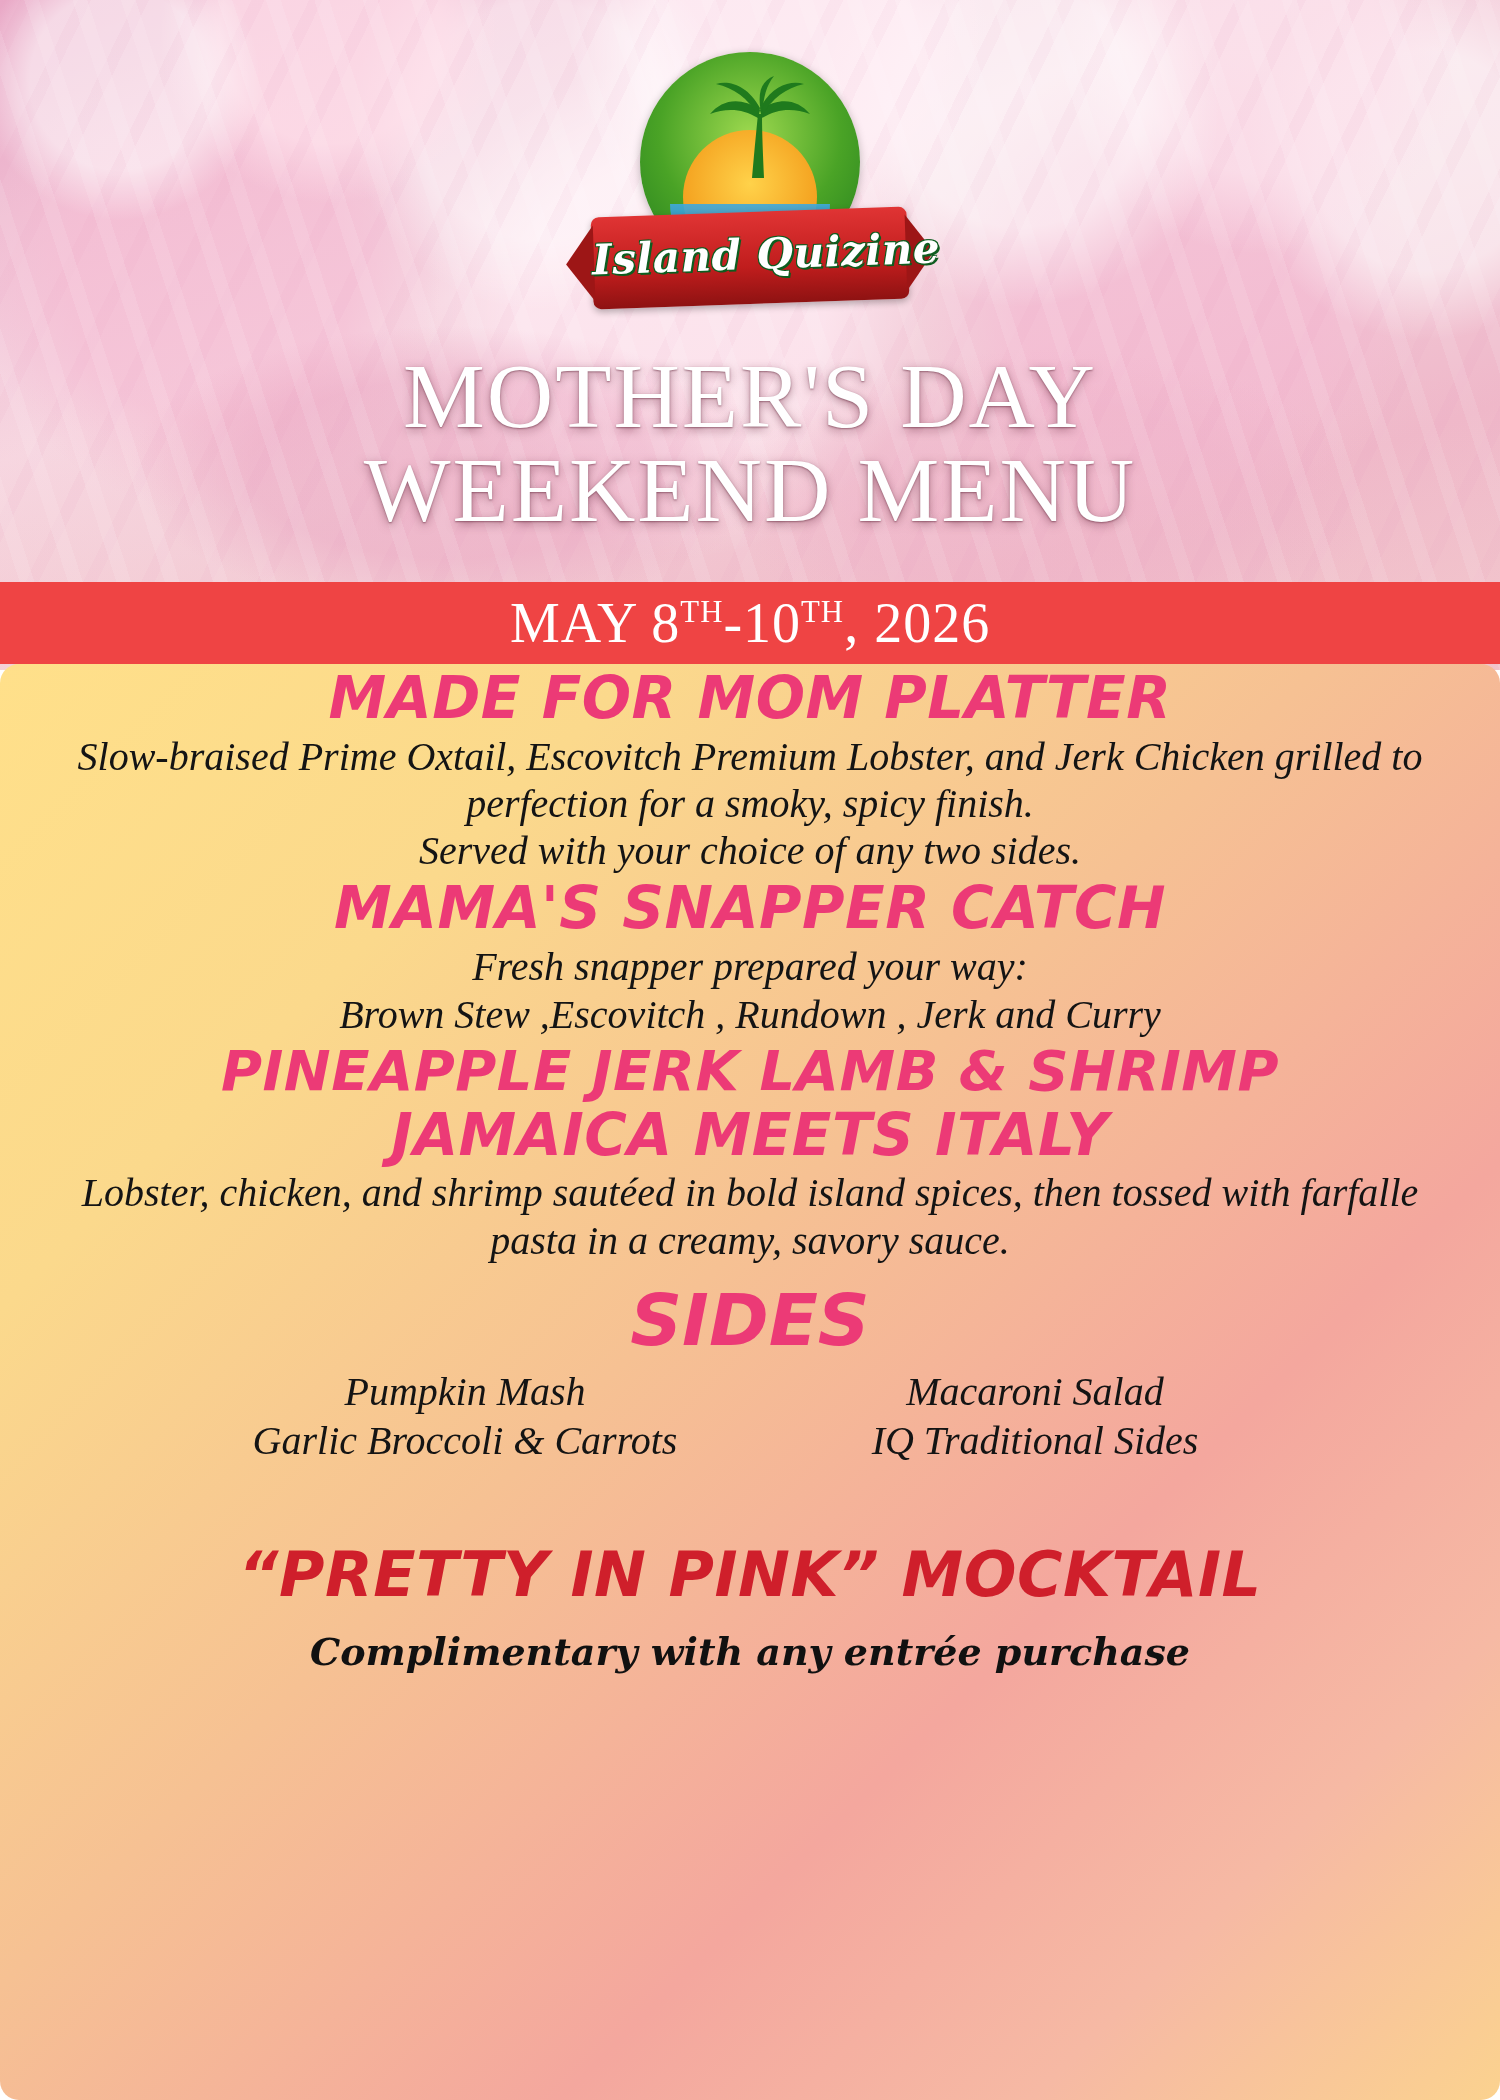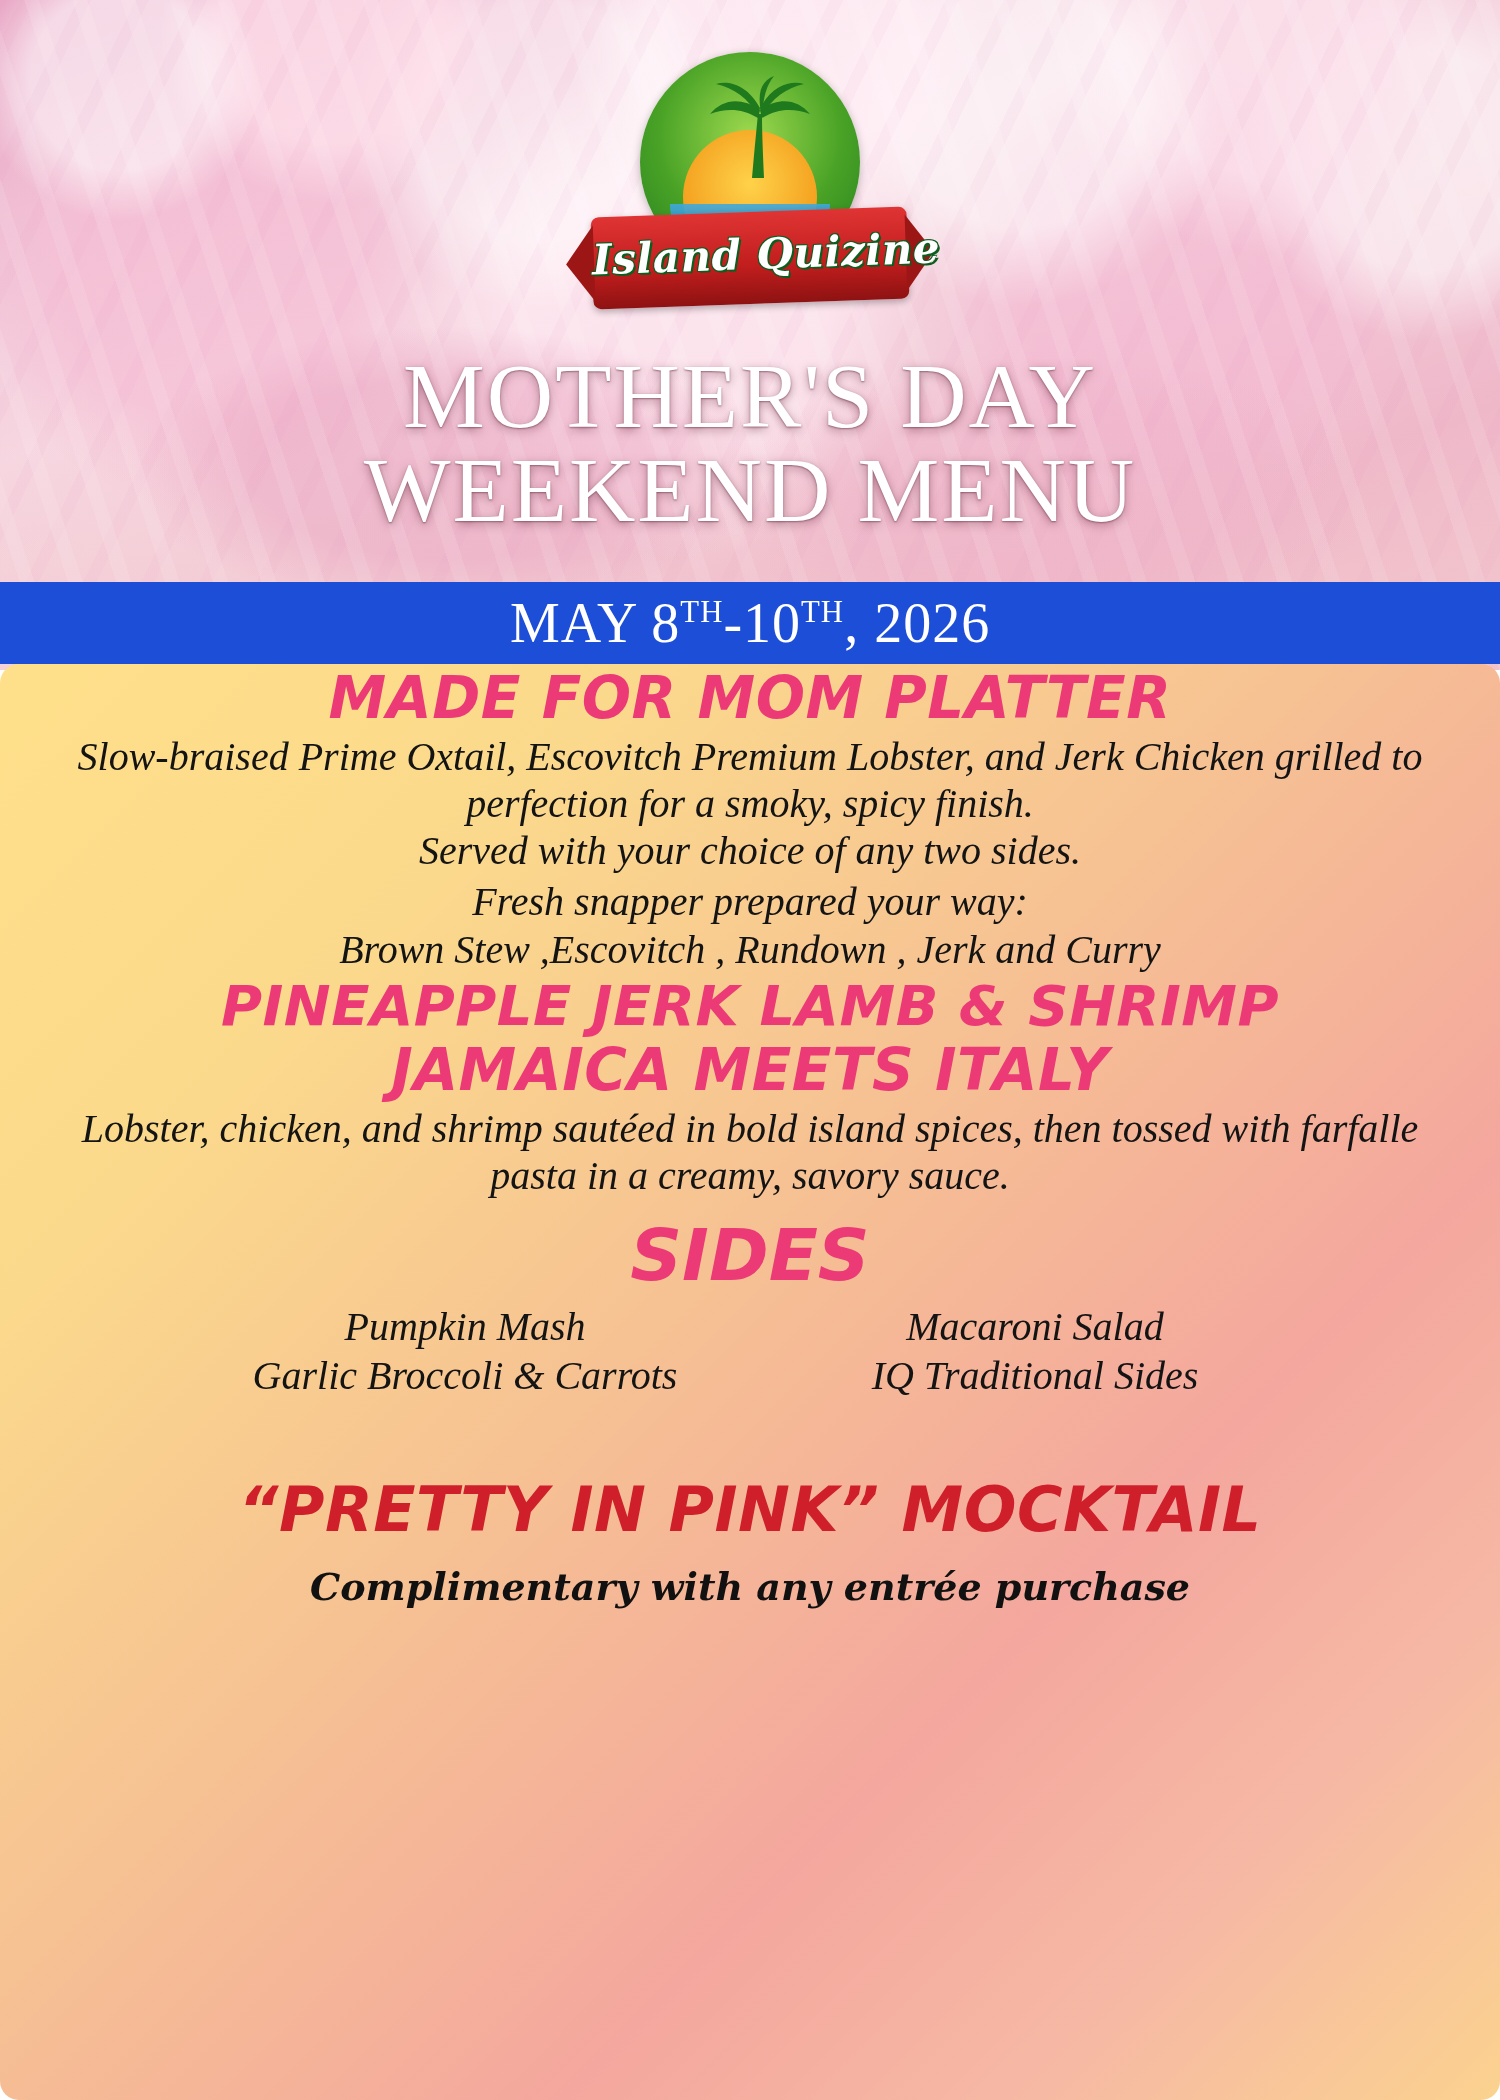--- a/index.html
+++ b/index.html
@@ -172,21 +172,21 @@
     text-shadow: 0 3px 10px rgba(120,60,80,0.55), 0 1px 2px rgba(100,40,60,0.6);
   }
 
   
   .date-band {
     position: absolute;
     top: 582px;
     left: 0;
     width: 100%;
     height: 82px;
-    background: #1d4ed8;
+    background: #ef4444;
     display: flex;
     align-items: center;
     justify-content: center;
   }
   .date-text {
     color: #ffffff;
     font-family: "Liberation Serif", serif;
     font-size: 56px;
     letter-spacing: 1px;
     white-space: nowrap;
@@ -309,20 +309,21 @@
   </div>
 
   <div class="body-area">
 
     <div class="item">
       <div class="item-title t-lg">MADE FOR MOM PLATTER</div>
       <div class="item-desc">Slow-braised Prime Oxtail, Escovitch Premium Lobster, and Jerk Chicken grilled to perfection for a smoky, spicy finish.<br>Served with your choice of any two sides.</div>
     </div>
 
     <div class="item">
+      <div class="item-title t-lg">MAMA'S SNAPPER CATCH</div>
       <div class="item-desc">Fresh snapper prepared your way:<br>Brown Stew ,Escovitch , Rundown , Jerk and Curry</div>
     </div>
 
     <div class="item">
       <div class="item-title t-md">PINEAPPLE JERK LAMB &amp; SHRIMP</div>
     </div>
 
     <div class="item">
       <div class="item-title t-lg">JAMAICA MEETS ITALY</div>
       <div class="item-desc">Lobster, chicken, and shrimp sautéed in bold island spices, then tossed with farfalle pasta in a creamy, savory sauce.</div>

